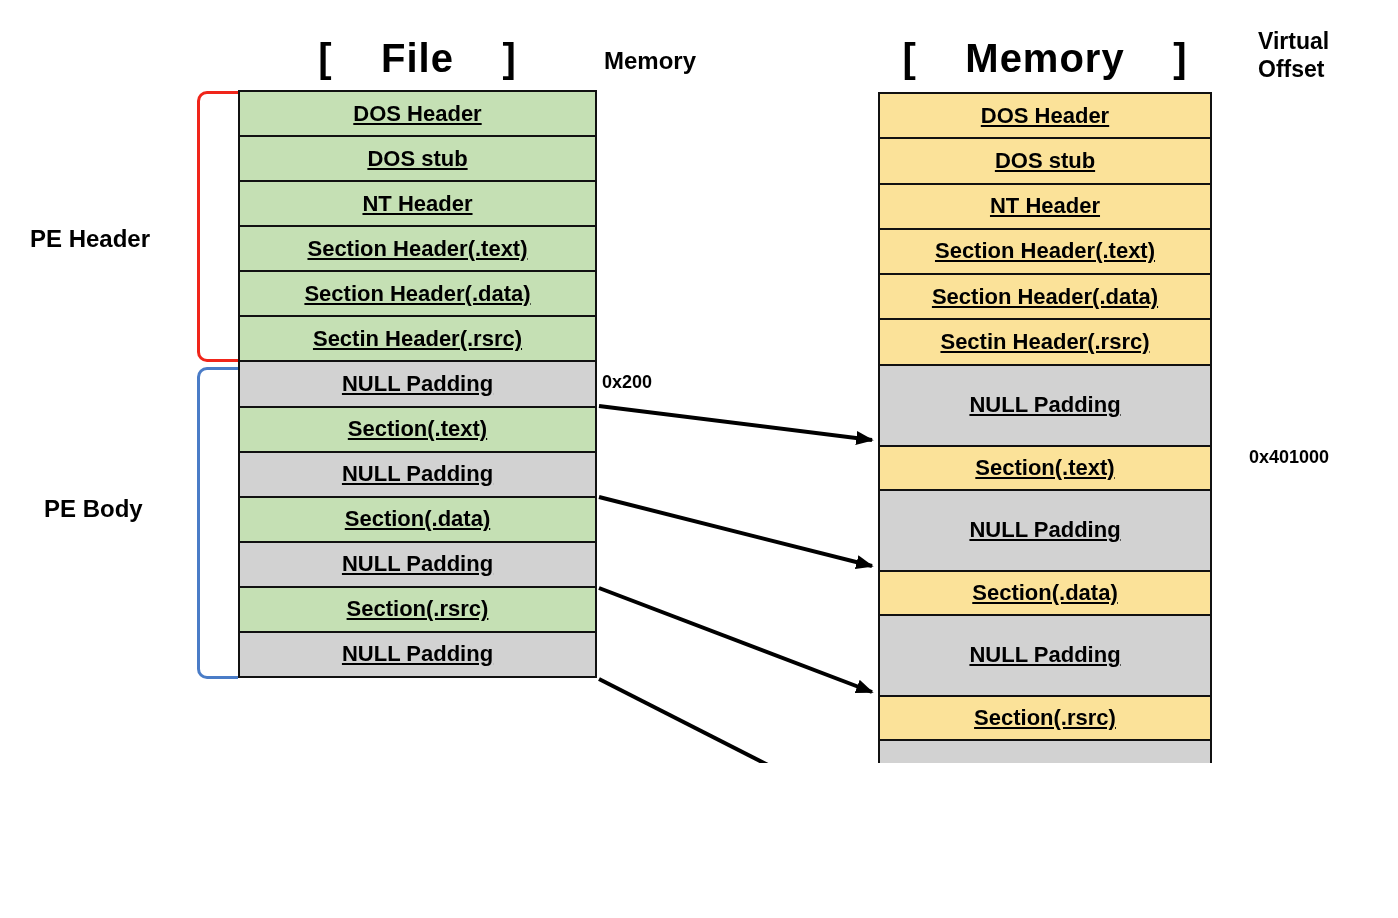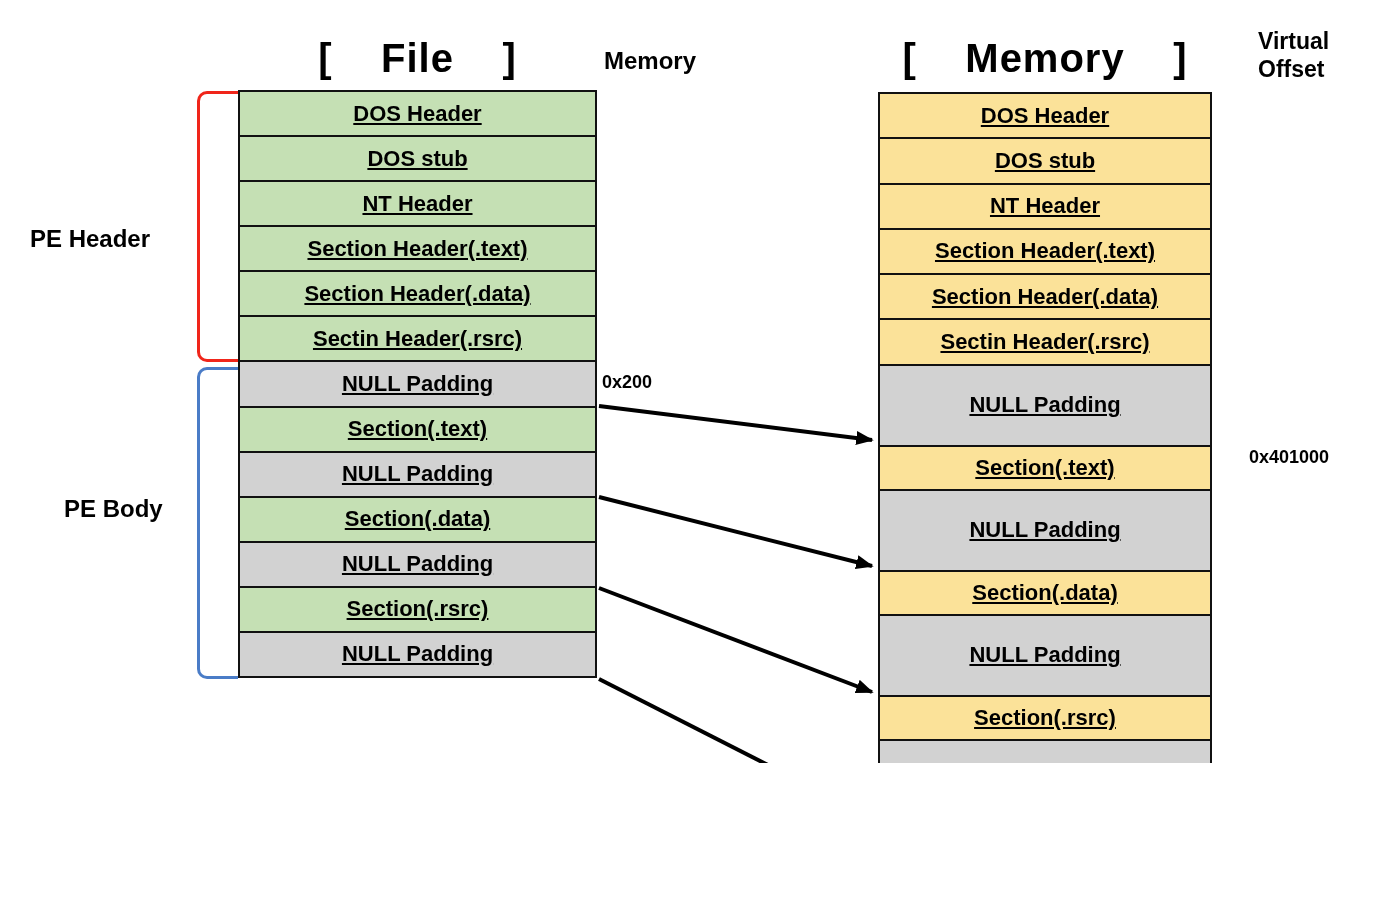--- a/index.html
+++ b/index.html
@@ -34,21 +34,21 @@
   }
   .offset-label { left: 604px; top: 47px; }
   .va-label { left: 1226px; top: 27px; font-size: 23px; line-height: 28px; margin-left: 32px; }
   .side-label {
     position: absolute;
     font-size: 24px;
     font-weight: bold;
     white-space: nowrap;
   }
   .pe-header-label { left: 30px; top: 201px; margin-top: 24px; }
-  .pe-body-label   { left: 64px; top: 495px; }
+  .pe-body-label   { left: 44px; top: 495px; }
   .addr {
     position: absolute;
     font-size: 18px;
     font-weight: bold;
     white-space: nowrap;
   }
   .addr-0x200    { left: 602px; top: 372px; }
   .addr-0x401000 { left: 1249px; top: 429px; margin-top: 18px; }
 
   .stack {

